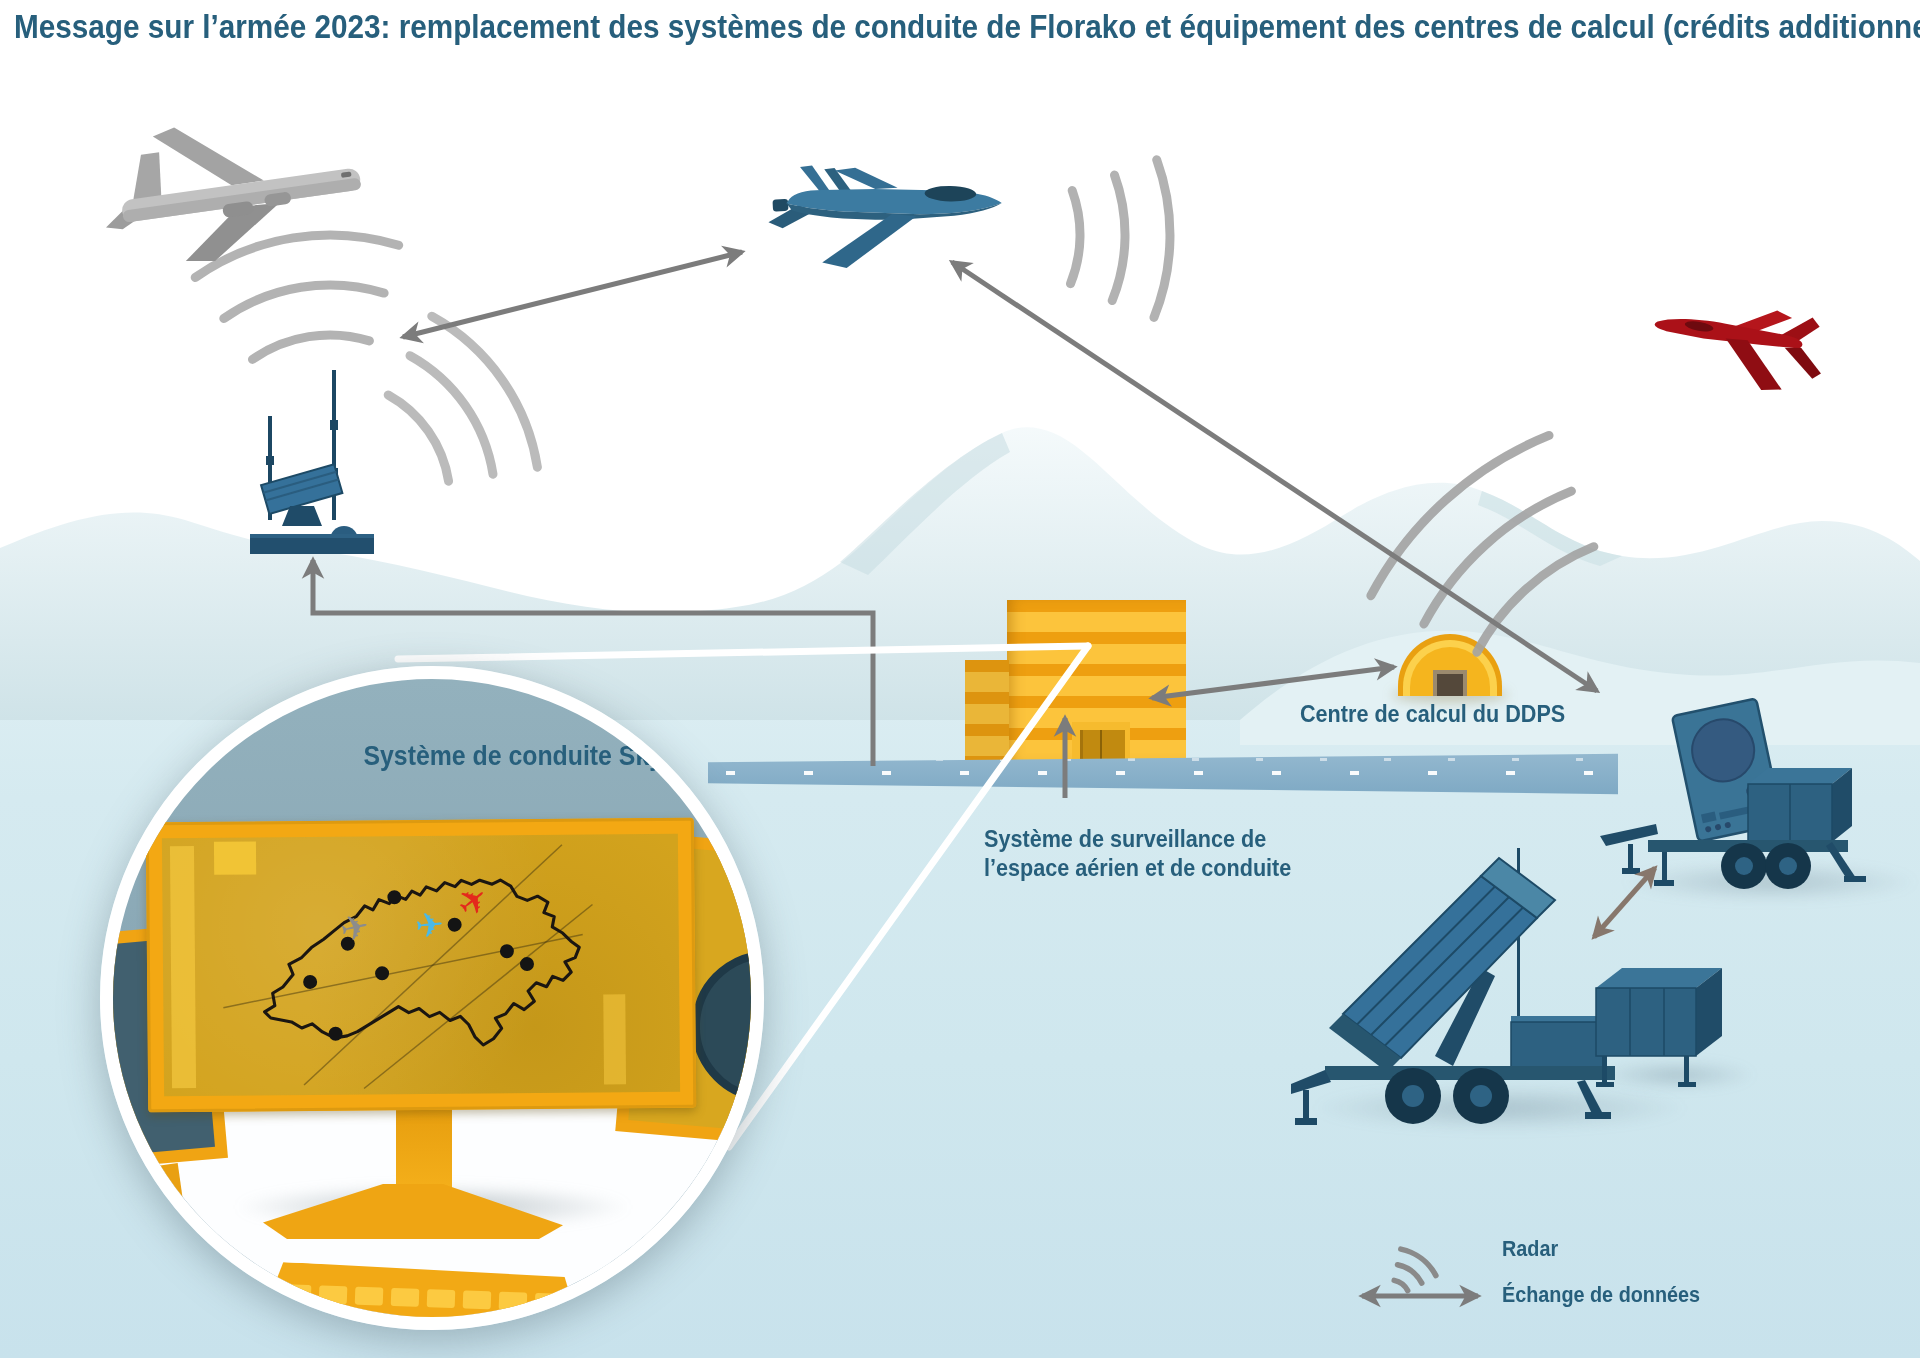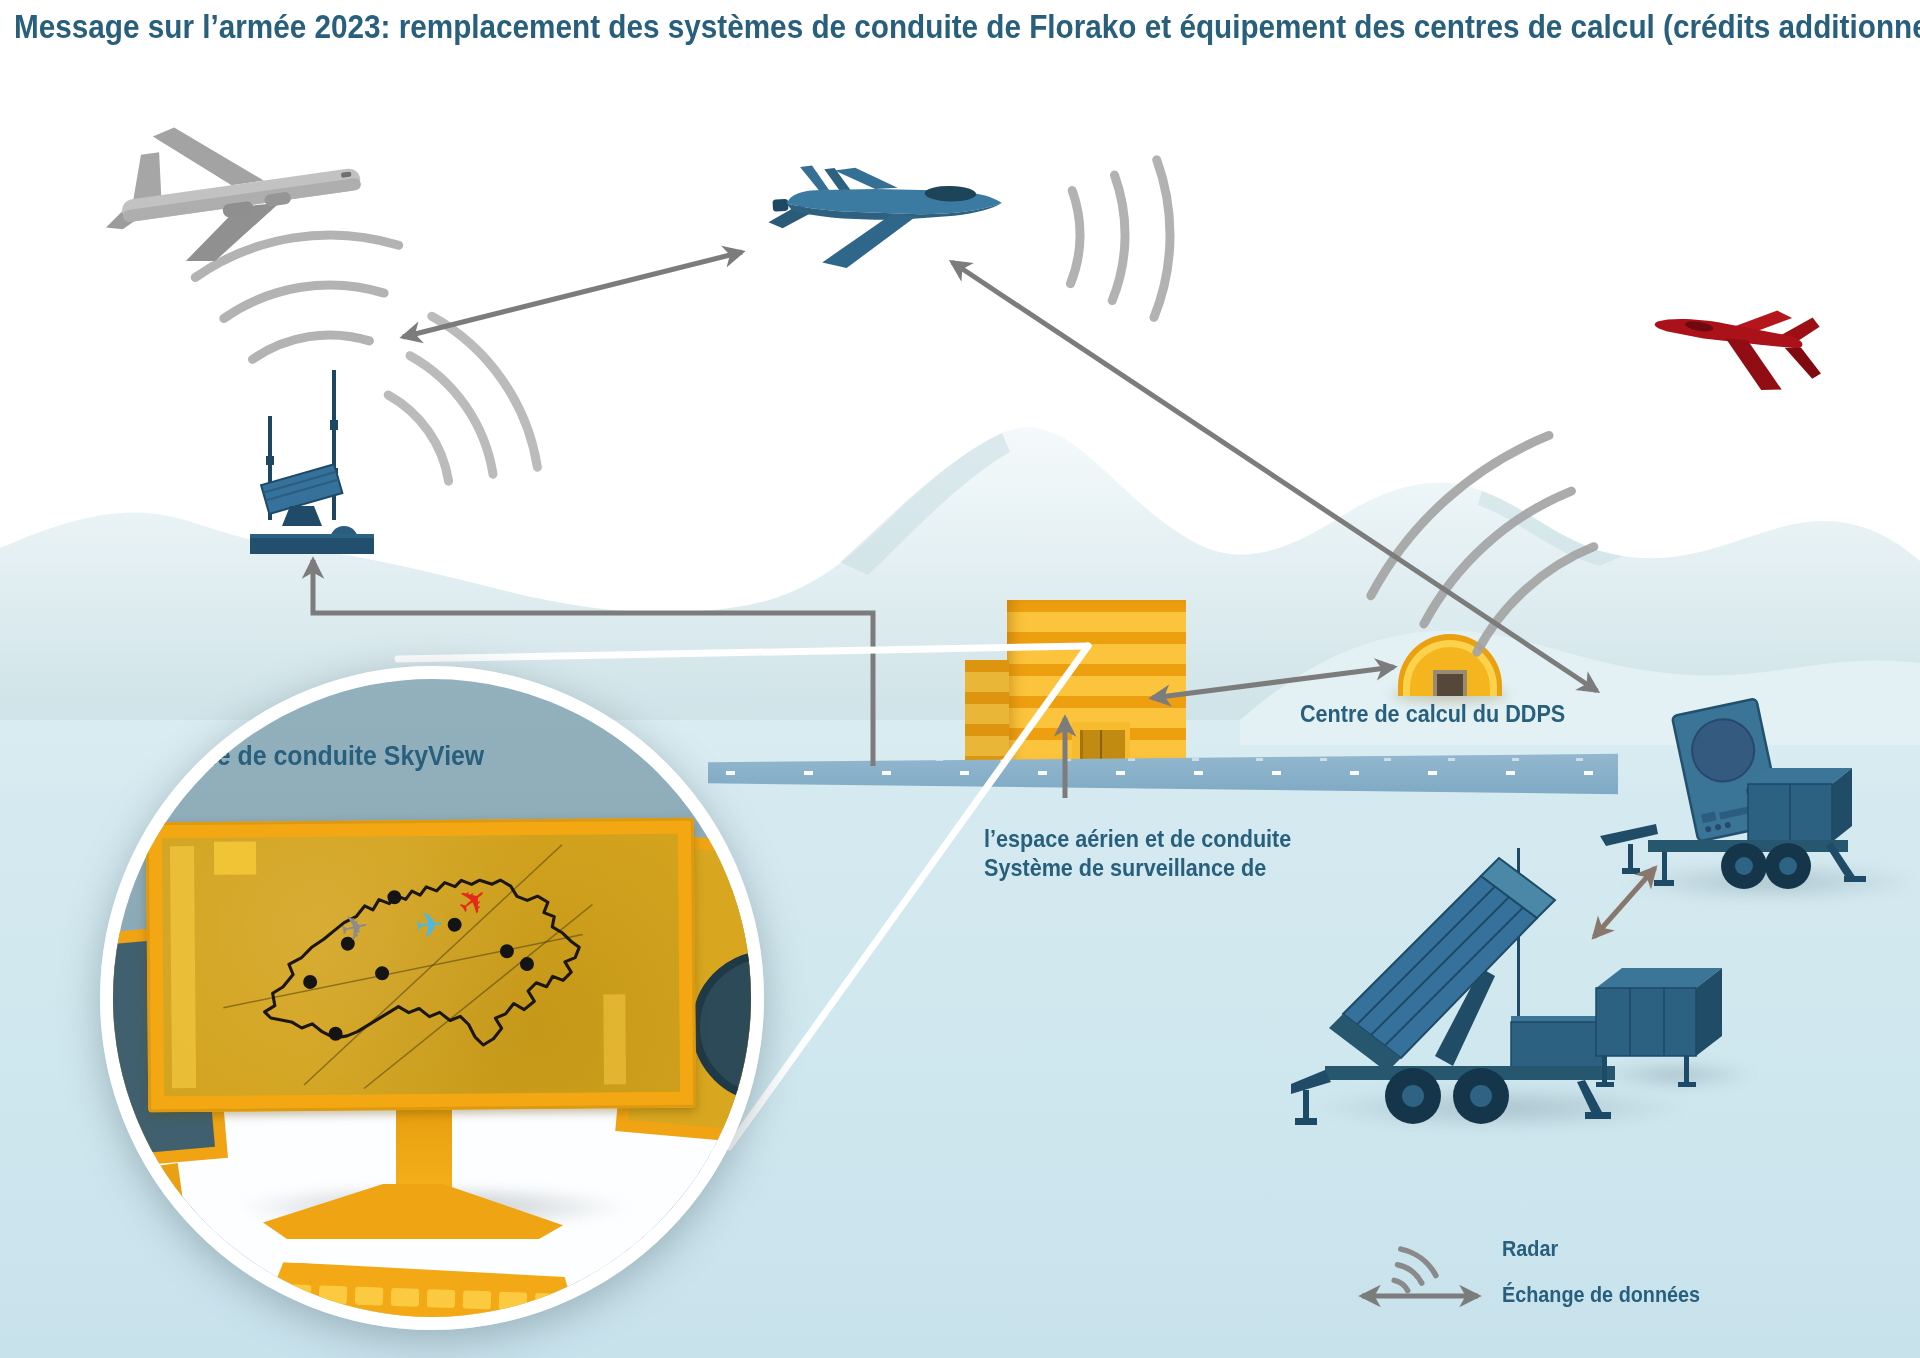--- a/index.html
+++ b/index.html
@@ -31,21 +31,21 @@
   .dome-m{left:1403px;top:640px;width:94px;height:56px;background:#fcd14c;border-radius:55px 55px 0 0;}
   .dome-i{left:1410px;top:647px;width:80px;height:49px;background:#f5b51e;border-radius:47px 47px 0 0;}
   .dome-door{left:1433px;top:670px;width:34px;height:26px;background:#9b8a6e;}
   .dome-door-i{left:1437px;top:674px;width:26px;height:22px;background:#54483a;}
   .shadow{border-radius:50%;filter:blur(6px);}
   
   .inset{left:100px;top:666px;width:664px;height:664px;border-radius:50%;
          border:13px solid #fff;box-sizing:border-box;overflow:hidden;
          background:linear-gradient(180deg,#93b1bd 0%,#88a6b4 55%,#80a1b0 100%);
          box-shadow:0 10px 40px rgba(80,100,110,.4);}
-  .inset-title{left:0;right:16px;top:62px;text-align:left;font-size:27px;}
+  .inset-title{left:0;right:16px;top:62px;text-align:right;font-size:27px;}
   .floor{left:-180px;top:390px;width:1000px;height:560px;background:#fdfeff;border-radius:50%;}
   .mon-shadow{left:120px;top:505px;width:400px;height:46px;
          background:radial-gradient(ellipse,rgba(130,145,152,.55),transparent 70%);}
   .mon-side{background:#f0a413;}
   .mon-left{left:-30px;top:250px;width:135px;height:235px;transform:rotate(-5deg);}
   .mon-left-scr{left:-18px;top:262px;width:111px;height:211px;background:#41606f;transform:rotate(-5deg);}
   .mon-left-foot{left:-20px;top:490px;width:90px;height:70px;background:#e9a012;transform:rotate(-8deg);}
   .mon-right{left:515px;top:160px;width:170px;height:300px;transform:rotate(5deg);}
   .mon-right-scr{left:527px;top:172px;width:146px;height:276px;background:#d8a71f;transform:rotate(5deg);overflow:hidden;}
   .scope{left:55px;top:95px;width:135px;height:135px;background:#2c4a58;border:8px solid #1f3947;border-radius:50%;}
@@ -339,22 +339,22 @@
       <div class="key"></div>
       <div class="key"></div>
       <div class="key"></div>
       <div class="key"></div>
     </div>
   </div>
 
   <div class="abs title teal"><span class="cnd">Message sur l’armée 2023: remplacement des systèmes de conduite de Florako et équipement des centres de calcul (crédits additionnels)</span></div>
 
   <div class="abs c2air teal">
+    <div><span class="cn d cnd">Système de surveillance de</span></div>
     <div><span class="cnd">l’espace aérien et de conduite</span></div>
-    <div><span class="cn d cnd">Système de surveillance de</span></div>
   </div>
 
   <div class="abs ddps teal"><span class="cnd">Centre de calcul du DDPS</span></div>
 
   <div class="abs legend-radar teal"><span class="cnd">Radar</span></div>
   <div class="abs legend-ex teal"><span class="cnd">Échange de données</span></div>
 
 </div>
 
 </body></html>

